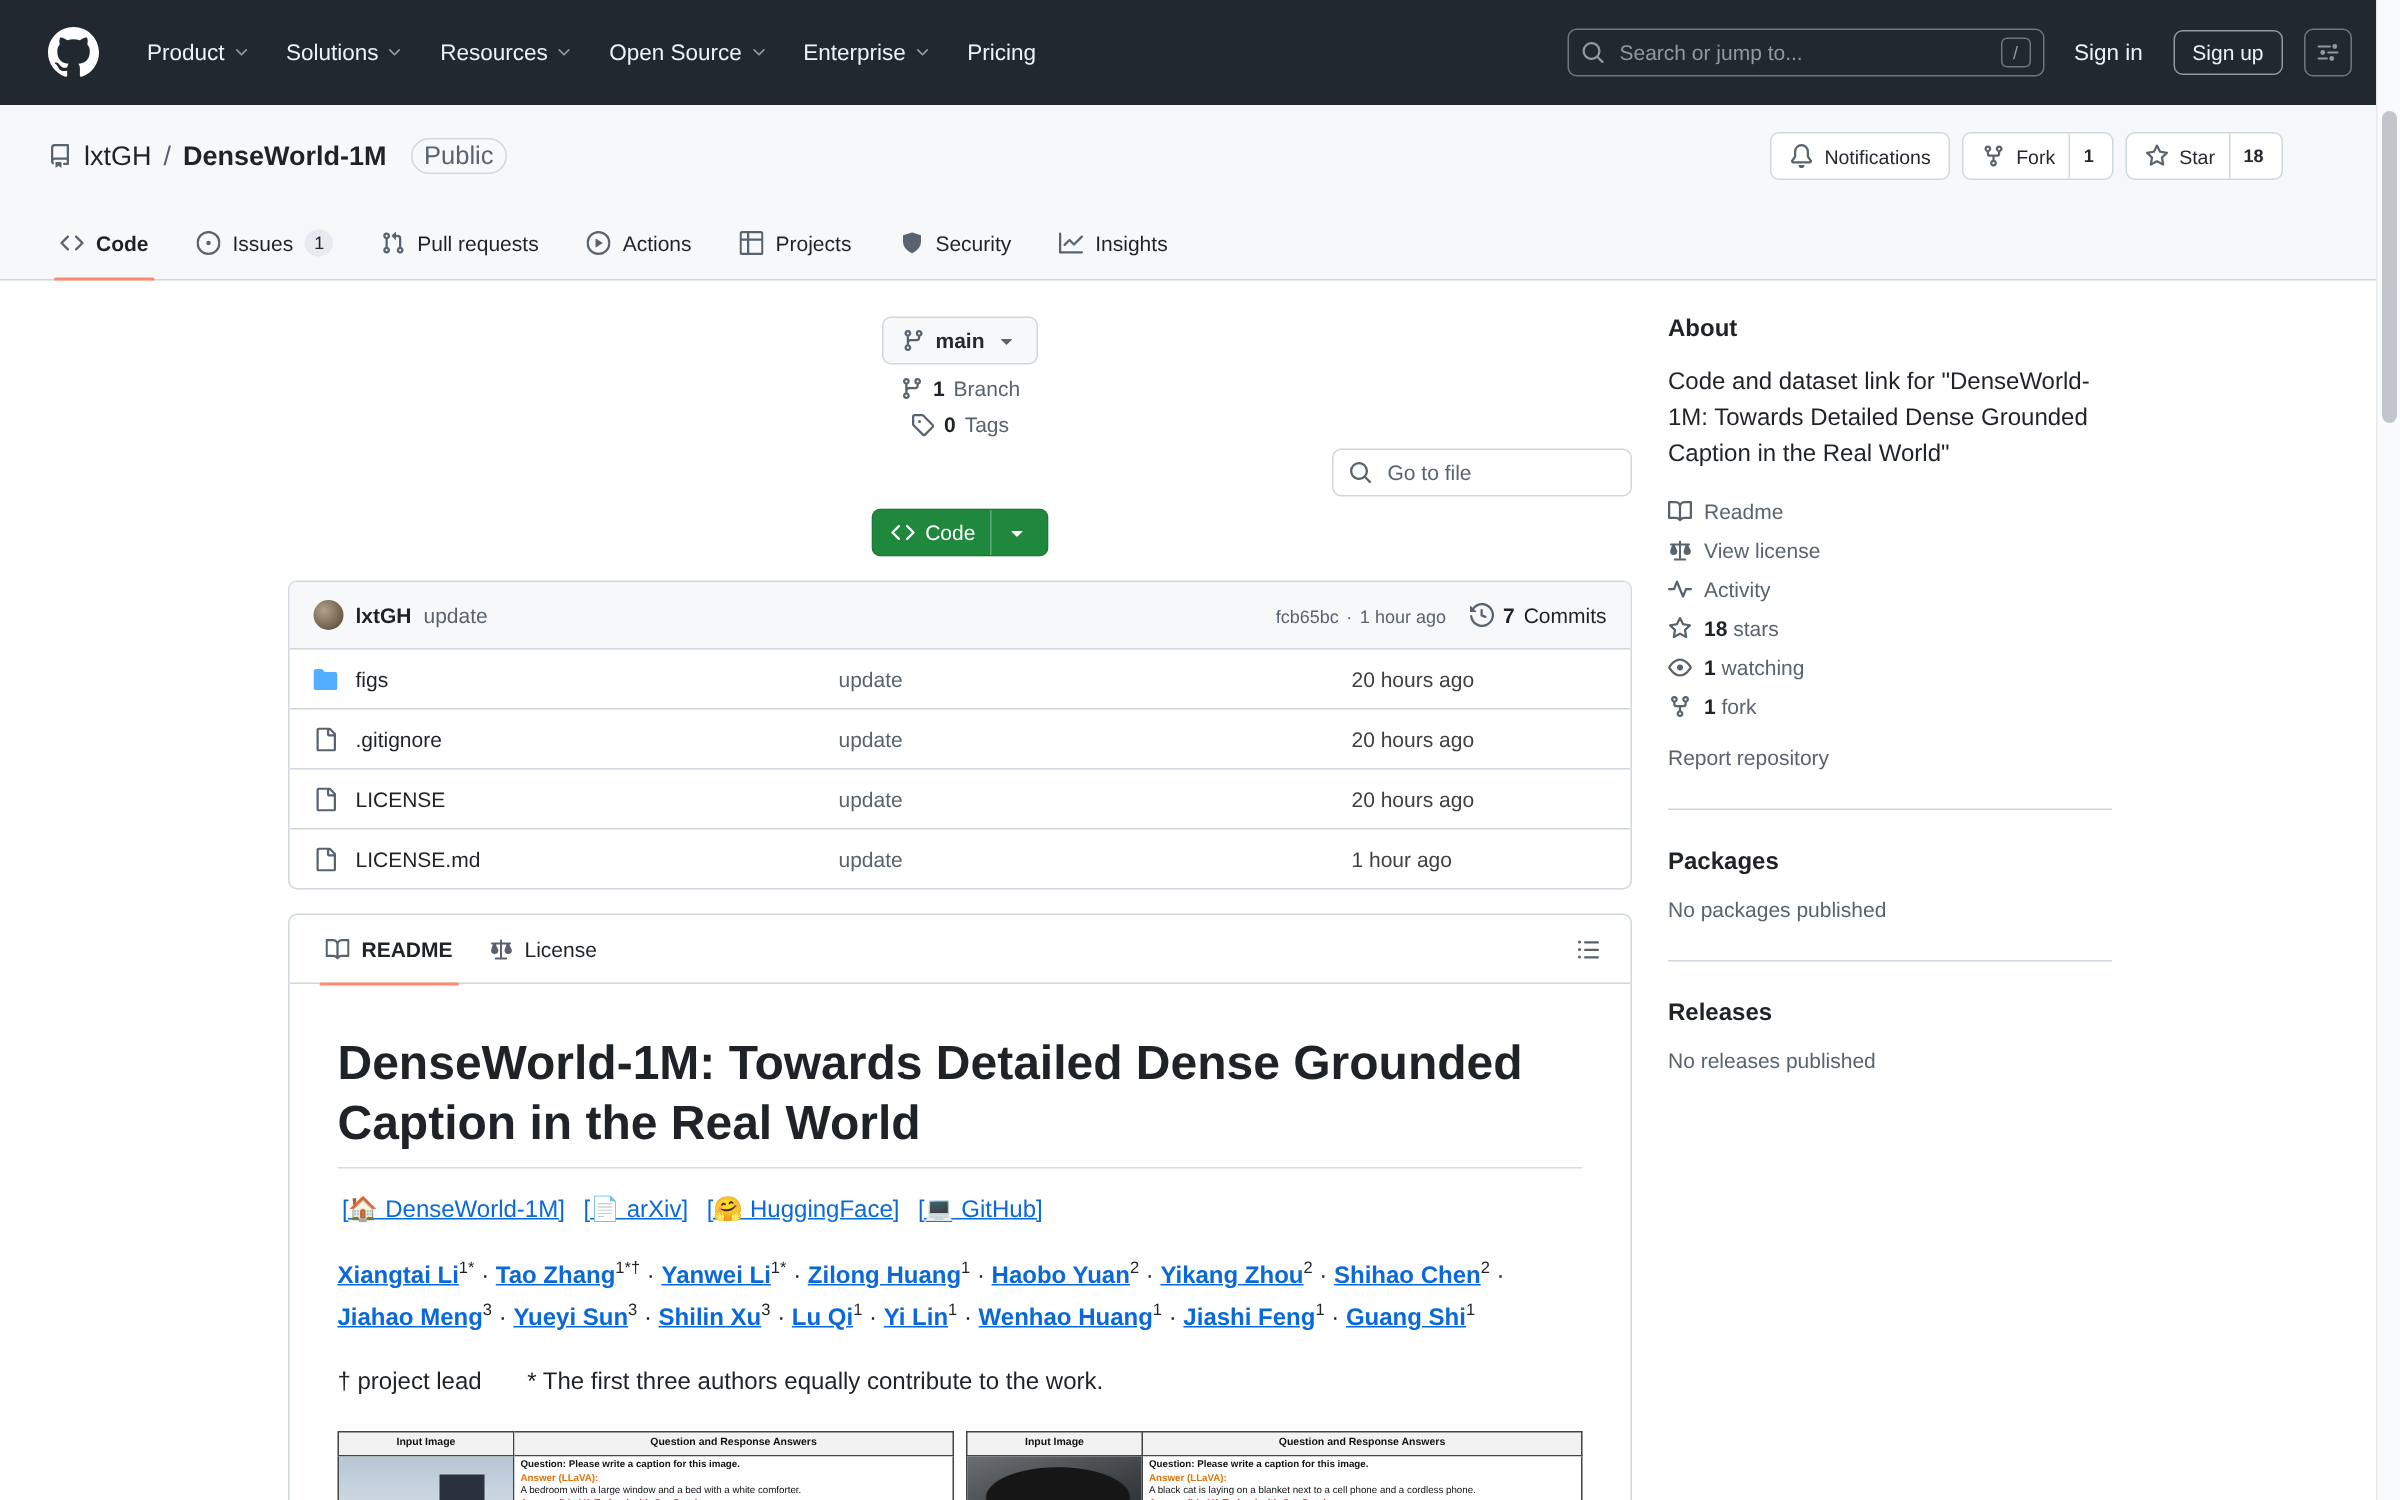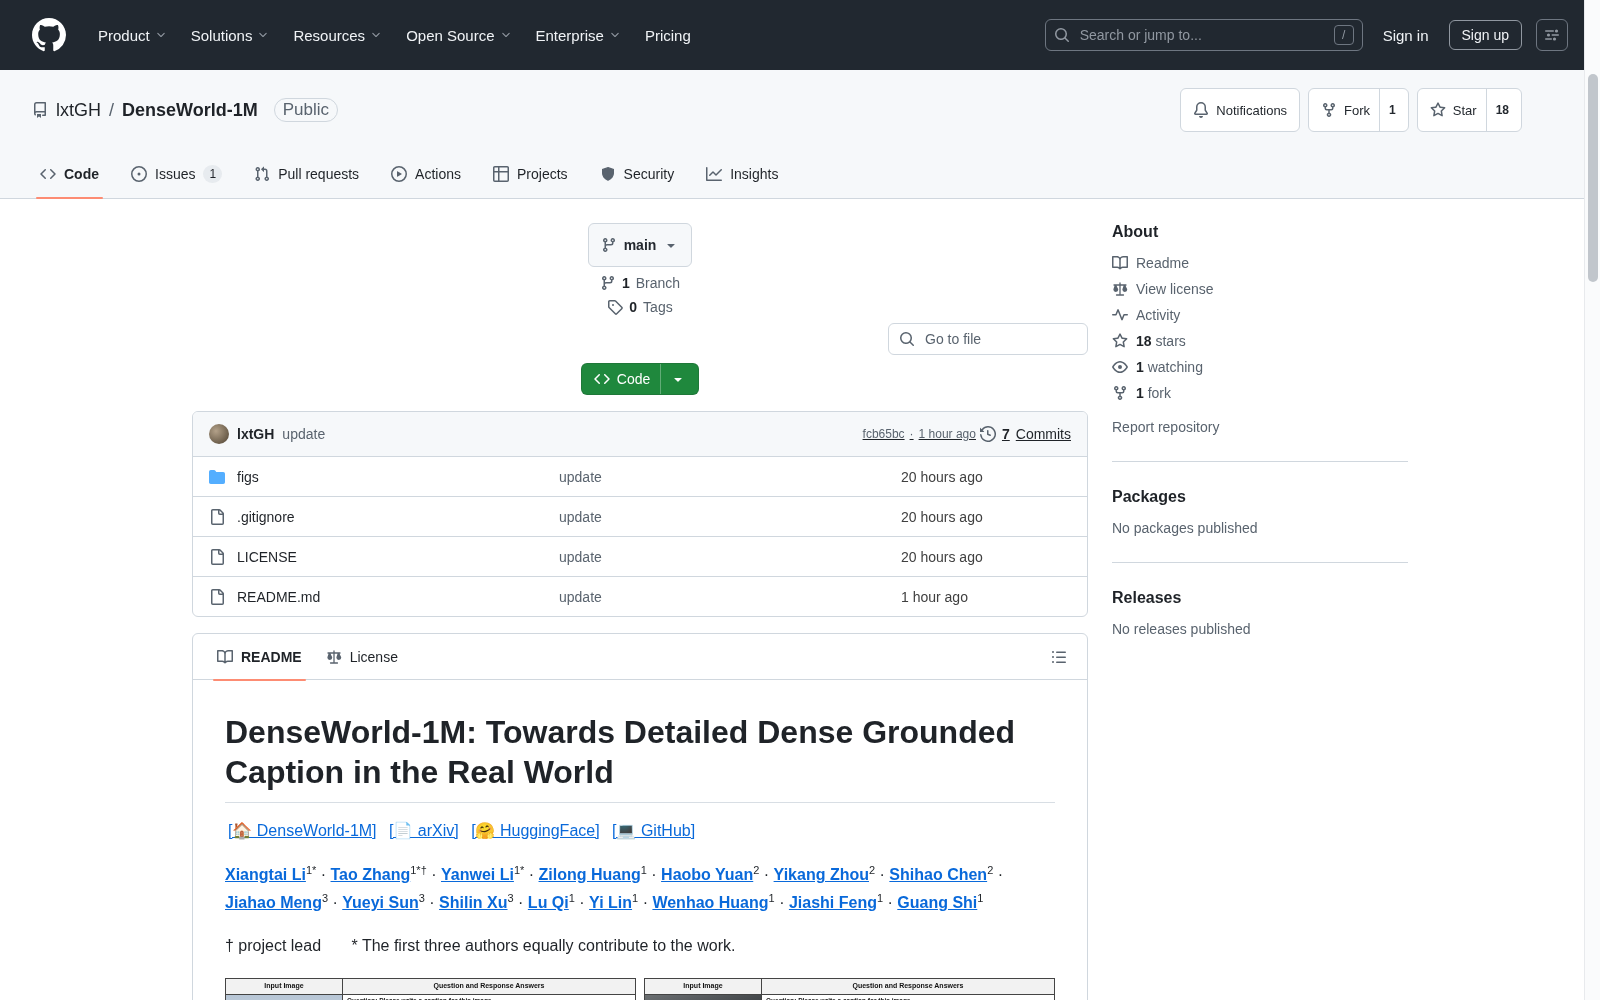--- a/index.html
+++ b/index.html
@@ -55,21 +55,21 @@
   .repo-title .oct { color: #59636e; }
   .repo-owner { color: #1f2328; }
   .repo-sep { color: #59636e; }
   .repo-name { font-weight: 700; }
   .badge-pill {
     font-size: 17px; font-weight: 500; color: #59636e; border: 1px solid #d0d7de;
     border-radius: 2em; padding: 1px 8px; margin-left: 8px; background: transparent;
   }
   .repo-actions { margin-left: auto; display: flex; gap: 8px; padding-right: 46px; }
   .gh-btn {
-    display: flex; align-items: center; gap: 7px; height: 44px; padding: 0 12px;
+    display: flex; align-items: center; gap: 7px; height: 32px; padding: 0 12px;
     background: #ffffff; border: 1px solid #d0d7de; border-radius: 6px;
     font-size: 13px; font-weight: 500; color: #24292f; font-family: inherit; cursor: pointer;
   }
   .gh-btn .oct { color: #59636e; }
   .btn-count {
     align-self: stretch; display: flex; align-items: center; margin-left: 2px;
     border-left: 1px solid #d0d7de; padding-left: 9px; font-size: 12px; font-weight: 600;
   }
 
   
@@ -122,21 +122,21 @@
 
   
   .file-table { border: 1px solid #d0d7de; border-radius: 6px; overflow: hidden; background: #fff; margin-bottom: 16px; }
   .commit-row { display: flex; align-items: center; gap: 8px; height: 44px; padding: 0 16px; background: #f6f8fa; }
   .avatar {
     width: 20px; height: 20px; border-radius: 50%;
     background: radial-gradient(circle at 35% 35%, #b3a189, #6b5d4a 70%, #443a2e);
   }
   .commit-author { font-weight: 700; font-size: 14px; }
   .commit-msg { color: #59636e; font-size: 14px; }
-  .commit-right { margin-left: auto; display: flex; align-items: center; gap: 4px; text-decoration: underline; }
+  .commit-right { margin-left: auto; display: flex; align-items: flex-end; gap: 16px; }
   .commit-meta { display: flex; align-items: center; gap: 5px; color: #59636e; font-size: 12px; }
   .commits-link { display: flex; align-items: center; gap: 6px; color: #1f2328; font-size: 14px; }
   .commits-link .oct { color: #59636e; }
   .commits-link b { font-weight: 700; }
   .file-row {
     display: grid; grid-template-columns: 350px 1fr 170px; align-items: center;
     height: 40px; padding: 0 16px; border-top: 1px solid #d0d7de; font-size: 14px;
   }
   .file-name { display: flex; align-items: center; gap: 12px; color: #1f2328; }
   .icon-folder { color: #54aeff; }
@@ -484,21 +484,21 @@
           <span>LICENSE</span>
         </a>
         <a class="file-msg">update</a>
         <span class="file-time">20 hours ago</span>
       </div>
       <div class="file-row">
         <a class="file-name">
           <svg class="oct icon-file" viewBox="0 0 16 16">
               <path d="M2 1.75C2 .784 2.784 0 3.75 0h6.586c.464 0 .909.184 1.237.513l2.914 2.914c.329.328.513.773.513 1.237v9.586A1.75 1.75 0 0 1 13.25 16h-9.5A1.75 1.75 0 0 1 2 14.25Zm1.75-.25a.25.25 0 0 0-.25.25v12.5c0 .138.112.25.25.25h9.5a.25.25 0 0 0 .25-.25V6h-2.75A1.75 1.75 0 0 1 9 4.25V1.5Zm6.75.062V4.25c0 .138.112.25.25.25h2.688l-.011-.013-2.914-2.914Z"></path>
             </svg>
-          <span>README.md</span>
+          <span>LICENSE.md</span>
         </a>
         <a class="file-msg">update</a>
         <span class="file-time">1 hour ago</span>
       </div>
     </div>
 
     <div class="readme-box">
       <div class="readme-head">
         <a class="readme-tab active">
           <svg class="oct" viewBox="0 0 16 16">
@@ -591,20 +591,21 @@
               </div>
             </div>
           </div>
         </div>
       </article>
     </div>
   </div>
 
   <aside class="sidebar">
     <h3 class="sb-title">About</h3>
+    <p class="about-text">Code and dataset link for "DenseWorld-1M: Towards Detailed Dense Grounded Caption in the Real World"</p>
     <ul class="sb-list">
       <li class="sb-item">
         <svg class="oct" viewBox="0 0 16 16">
             <path d="M0 1.75A.75.75 0 0 1 .75 1h4.253c1.227 0 2.317.59 3 1.501A3.743 3.743 0 0 1 11.006 1h4.245a.75.75 0 0 1 .75.75v10.5a.75.75 0 0 1-.75.75h-4.507a2.25 2.25 0 0 0-1.591.659l-.622.621a.75.75 0 0 1-1.06 0l-.622-.621A2.25 2.25 0 0 0 5.258 13H.75a.75.75 0 0 1-.75-.75Zm7.251 10.324.004-5.073-.002-2.253A2.25 2.25 0 0 0 5.003 2.5H1.5v9h3.757a3.75 3.75 0 0 1 1.994.574ZM8.755 4.75l-.004 7.322a3.752 3.752 0 0 1 1.992-.572H14.5v-9h-3.495a2.25 2.25 0 0 0-2.25 2.25Z"></path>
           </svg>
         <span>Readme</span>
       </li>
       <li class="sb-item">
         <svg class="oct" viewBox="0 0 16 16" fill="none" stroke="currentColor" stroke-width="1.3">
             <path d="M8 2v11M4.5 14h7M2 4h12M3.5 4 2 8.5a1.8 1.8 0 0 0 3.6 0L3.5 4ZM12.5 4 11 8.5a1.8 1.8 0 0 0 3.6 0L12.5 4Z" stroke-linecap="round" stroke-linejoin="round"></path>

